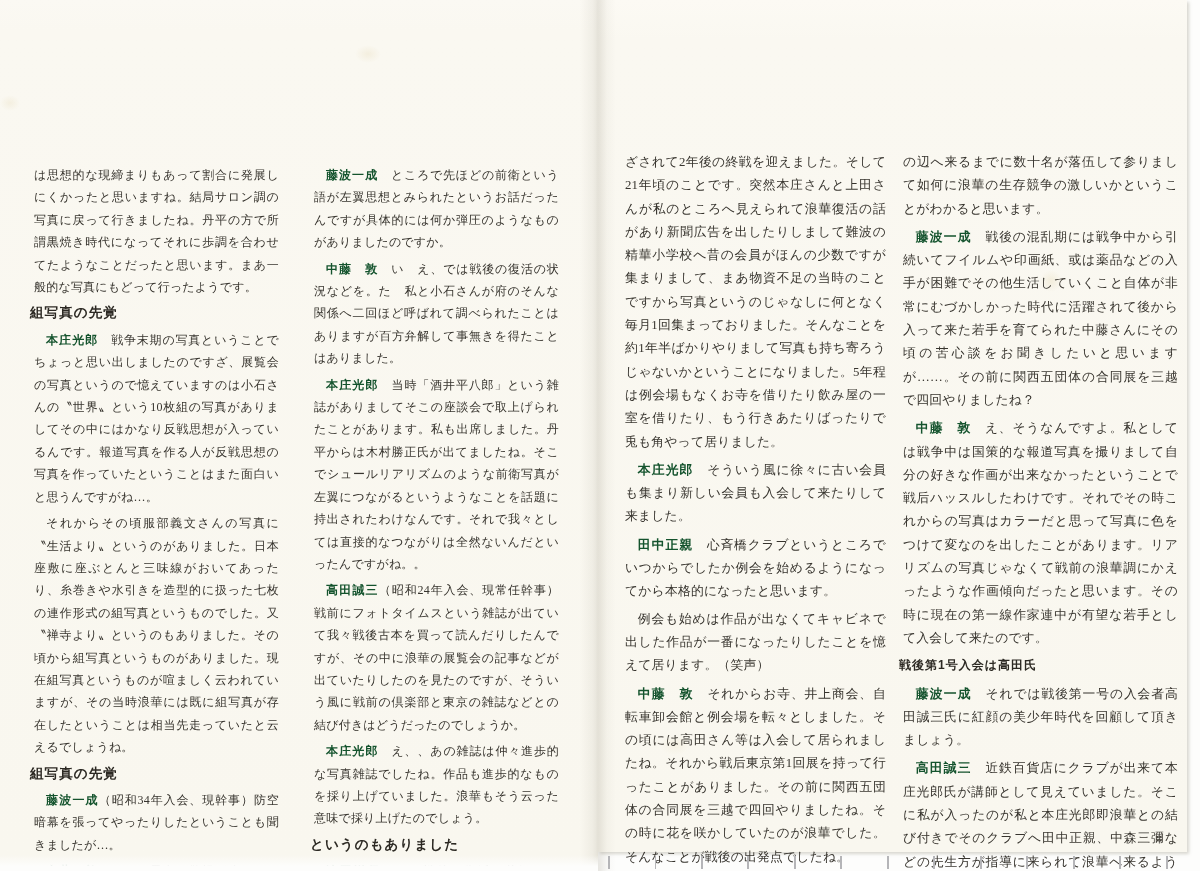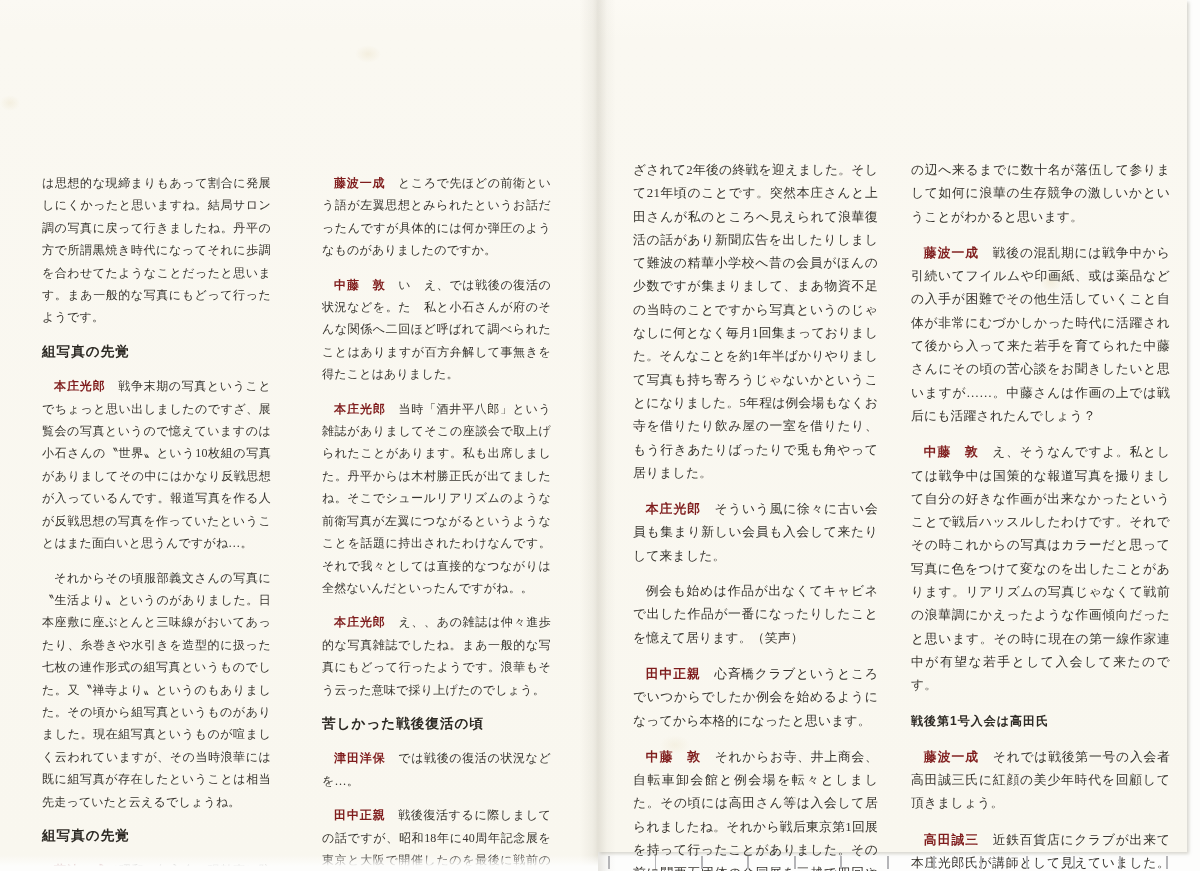--- a/index.html
+++ b/index.html
@@ -39,39 +39,39 @@
   .stain.s3{left:905px,;top:95px;width:20px;height:16px;background:radial-gradient(closest-side,rgba(205,180,110,.13),rgba(205,180,110,0));}
   .stain.s4{left:660px;top:735px;width:30px;height:20px;background:radial-gradient(closest-side,rgba(205,180,110,.10),rgba(205,180,110,0));}
 
   .col{position:absolute;}
   .col-1{left:30px;top:160px;width:253px;}
   .col-2{left:310px;top:160px;width:253px;}
   .col-3{left:621px;top:147px;width:269px;}
   .col-4{left:899px;top:147px;width:283px;}
 
   .col p.para{
-    margin:12px;color:#37342e;
+    margin:4px;color:#37342e;
     font-size:12px;line-height:22.4px;
     text-align:justify;text-justify:inter-ideograph;
     letter-spacing:.2px;
   }
   .col-3 p.para,.col-4 p.para{font-size:12.8px;line-height:23.3px;}
   .col p.para.indent{text-indent:1em;}
 
   .col h3.heading{
-    margin:12px;color:#2c2923;
+    margin:0;color:#2c2923;
     font-family:"Liberation Sans","DejaVu Sans",sans-serif;
     font-weight:bold;font-size:13.6px;line-height:22.4px;
     letter-spacing:1px;
   }
   .col-3 h3.heading,.col-4 h3.heading{font-size:12px;line-height:23.3px;}
 
   .run-speaker{
     font-family:"Liberation Sans","DejaVu Sans",sans-serif;
-    font-weight:bold;color:#7f1d1d;letter-spacing:.5px;
+    font-weight:bold;color:#14532d;letter-spacing:.5px;
   }
 </style>
 </head>
 <body>
 
 <div class="scan">
   <div class="page page-left"></div>
   <div class="page page-right"></div>
 
   <div class="stain s1"></div>
@@ -85,36 +85,37 @@
       <p class="para indent"><span class="run-speaker">本庄光郎</span><span class="run-body">　戦争末期の写真ということでちょっと思い出しましたのですざ、展覧会の写真というので憶えていますのは小石さんの〝世界〟という10枚組の写真がありましてその中にはかなり反戦思想が入っているんです。報道写真を作る人が反戦思想の写真を作っていたということはまた面白いと思うんですがね…。</span></p>
       <p class="para indent"><span class="run-body">それからその頃服部義文さんの写真に〝生活より〟というのがありました。日本座敷に座ぶとんと三味線がおいてあったり、糸巻きや水引きを造型的に扱った七枚の連作形式の組写真というものでした。又〝禅寺より〟というのもありました。その頃から組写真というものがありました。現在組写真というものが喧ましく云われていますが、その当時浪華には既に組写真が存在したということは相当先走っていたと云えるでしょうね。</span></p>
       <h3 class="heading"><span class="run-heading">組写真の先覚</span></h3>
       <p class="para indent"><span class="run-speaker">藤波一成</span><span class="run-body">（昭和34年入会、現幹事）防空暗幕を張ってやったりしたということも聞きましたが…。</span></p>
       <p class="para indent"><span class="run-speaker">中藤　敦</span><span class="run-body">　え、、最中に警報が鳴ったりしましてね。まあ会員の中からどんどん召集で征ったりしまして、事実上例会開会が不可能ということで自然消滅みたいになったんですよ。</span></p>
     </div>
   <div class="col col-2">
       <p class="para indent"><span class="run-speaker">藤波一成</span><span class="run-body">　ところで先ほどの前衛という語が左翼思想とみられたというお話だったんですが具体的には何か弾圧のようなものがありましたのですか。</span></p>
       <p class="para indent"><span class="run-speaker">中藤　敦</span><span class="run-body">　いゝえ、では戦後の復活の状況などを。たゞ私と小石さんが府のそんな関係へ二回ほど呼ばれて調べられたことはありますが百方弁解して事無きを得たことはありました。</span></p>
       <p class="para indent"><span class="run-speaker">本庄光郎</span><span class="run-body">　当時「酒井平八郎」という雑誌がありましてそこの座談会で取上げられたことがあります。私も出席しました。丹平からは木村勝正氏が出てましたね。そこでシュールリアリズムのような前衛写真が左翼につながるというようなことを話題に持出されたわけなんです。それで我々としては直接的なつながりは全然ないんだといったんですがね。。</span></p>
-      <p class="para indent"><span class="run-speaker">本庄光郎</span><span class="run-body">　え、、あの雑誌は仲々進歩的な写真雑誌でしたね。まあ一般的な写真にもどって行ったようです。浪華もそう云った意味で採り上げたのでしょう。</span></p>
-      <h3 class="heading"><span class="run-heading">苦しかった戦後復活の頃</span></h3>
+      <p class="para indent"><span class="run-speaker">高田誠三</span><span class="run-body">（昭和24年入会、現常任幹事）戦前にフォトタイムスという雑誌が出ていて我々戦後古本を買って読んだりしたんですが、その中に浪華の展覧会の記事などが出ていたりしたのを見たのですが、そういう風に戦前の倶楽部と東京の雑誌などとの結び付きはどうだったのでしょうか。</span></p>
+      <p class="para indent"><span class="run-speaker">本庄光郎</span><span class="run-body">　え、、あの雑誌は仲々進歩的な写真雑誌でしたね。作品も進歩的なものを採り上げていました。浪華もそう云った意味で採り上げたのでしょう。</span></p>
+      <h3 class="heading"><span class="run-heading">というのもありました</span></h3>
       <p class="para indent"><span class="run-speaker">津田洋保</span><span class="run-body">　では戦後の復活の状況などを…。</span></p>
       <p class="para indent"><span class="run-speaker">田中正親</span><span class="run-body">　戦後復活するに際しましての話ですが、昭和18年に40周年記念展を東京と大阪で開催したのを最後に戦前の浪華の歴史の幕が閉</span></p>
     </div>
   <div class="col col-3">
       <p class="para"><span class="run-body">ざされて2年後の終戦を迎えました。そして21年頃のことです。突然本庄さんと上田さんが私のところへ見えられて浪華復活の話があり新聞広告を出したりしまして難波の精華小学校へ昔の会員がほんの少数ですが集まりまして、まあ物資不足の当時のことですから写真というのじゃなしに何となく毎月1回集まっておりました。そんなことを約1年半ばかりやりまして写真も持ち寄ろうじゃないかということになりました。5年程は例会場もなくお寺を借りたり飲み屋の一室を借りたり、もう行きあたりばったりで兎も角やって居りました。</span></p>
       <p class="para indent"><span class="run-speaker">本庄光郎</span><span class="run-body">　そういう風に徐々に古い会員も集まり新しい会員も入会して来たりして来ました。</span></p>
+      <p class="para indent"><span class="run-speaker">田中正親</span><span class="run-body">　心斉橋クラブというところでいつからでしたか例会を始めるようになってから本格的になったと思います。</span></p>
       <p class="para indent"><span class="run-body">例会も始めは作品が出なくてキャビネで出した作品が一番になったりしたことを憶えて居ります。（笑声）</span></p>
-      <p class="para indent"><span class="run-speaker">田中正親</span><span class="run-body">　心斉橋クラブというところでいつからでしたか例会を始めるようになってから本格的になったと思います。</span></p>
       <p class="para indent"><span class="run-speaker">中藤　敦</span><span class="run-body">　それからお寺、井上商会、自転車卸会館と例会場を転々としました。その頃には高田さん等は入会して居られましたね。それから戦后東京第1回展を持って行ったことがありました。その前に関西五団体の合同展を三越で四回やりましたね。その時に花を咲かしていたのが浪華でした。そんなことが戦後の出発点でしたね。</span></p>
       <p class="para indent"><span class="run-speaker">津田洋保</span><span class="run-body">　戦後に移りますと高田誠三氏や私が入りましてから昭和30年頃までに中山一市、酒井平八郎、田畑乃武夫、神田弘四郎、荻野正夫、中村泰三氏等が入会して来たんですが、こ</span></p>
     </div>
   <div class="col col-4">
       <p class="para"><span class="run-body">の辺へ来るまでに数十名が落伍して参りまして如何に浪華の生存競争の激しいかということがわかると思います。</span></p>
-      <p class="para indent"><span class="run-speaker">藤波一成</span><span class="run-body">　戦後の混乱期には戦争中から引続いてフイルムや印画紙、或は薬品などの入手が困難でその他生活していくこと自体が非常にむづかしかった時代に活躍されて後から入って来た若手を育てられた中藤さんにその頃の苦心談をお聞きしたいと思いますが……。中藤さんは作画の上では戦后にも活躍されたんでしょう？</span></p>
+      <p class="para indent"><span class="run-speaker">藤波一成</span><span class="run-body">　戦後の混乱期には戦争中から引続いてフイルムや印画紙、或は薬品などの入手が困難でその他生活していくこと自体が非常にむづかしかった時代に活躍されて後から入って来た若手を育てられた中藤さんにその頃の苦心談をお聞きしたいと思いますが……。その前に関西五団体の合同展を三越で四回やりましたね？</span></p>
       <p class="para indent"><span class="run-speaker">中藤　敦</span><span class="run-body">　え、そうなんですよ。私としては戦争中は国策的な報道写真を撮りまして自分の好きな作画が出来なかったということで戦后ハッスルしたわけです。それでその時これからの写真はカラーだと思って写真に色をつけて変なのを出したことがあります。リアリズムの写真じゃなくて戦前の浪華調にかえったような作画傾向だったと思います。その時に現在の第一線作家連中が有望な若手として入会して来たのです。</span></p>
       <h3 class="heading"><span class="run-heading">戦後第1号入会は高田氏</span></h3>
       <p class="para indent"><span class="run-speaker">藤波一成</span><span class="run-body">　それでは戦後第一号の入会者高田誠三氏に紅顔の美少年時代を回顧して頂きましょう。</span></p>
       <p class="para indent"><span class="run-speaker">高田誠三</span><span class="run-body">　近鉄百貨店にクラブが出来て本庄光郎氏が講師として見えていました。そこに私が入ったのが私と本庄光郎即浪華との結び付きでそのクラブへ田中正親、中森三彌などの先生方が指導に来られて浪華へ来るように誘われたんです。当時田中正親さんが浪華の幹事長として通信や記録その他雑事一切をやっておられたので例会の通知を頂きまして入会以前に5～6</span></p>
     </div>
 
   <div class="gutter"></div>
   <div class="bottom-fade"></div>
   <div class="ticks"></div>
 </div>

